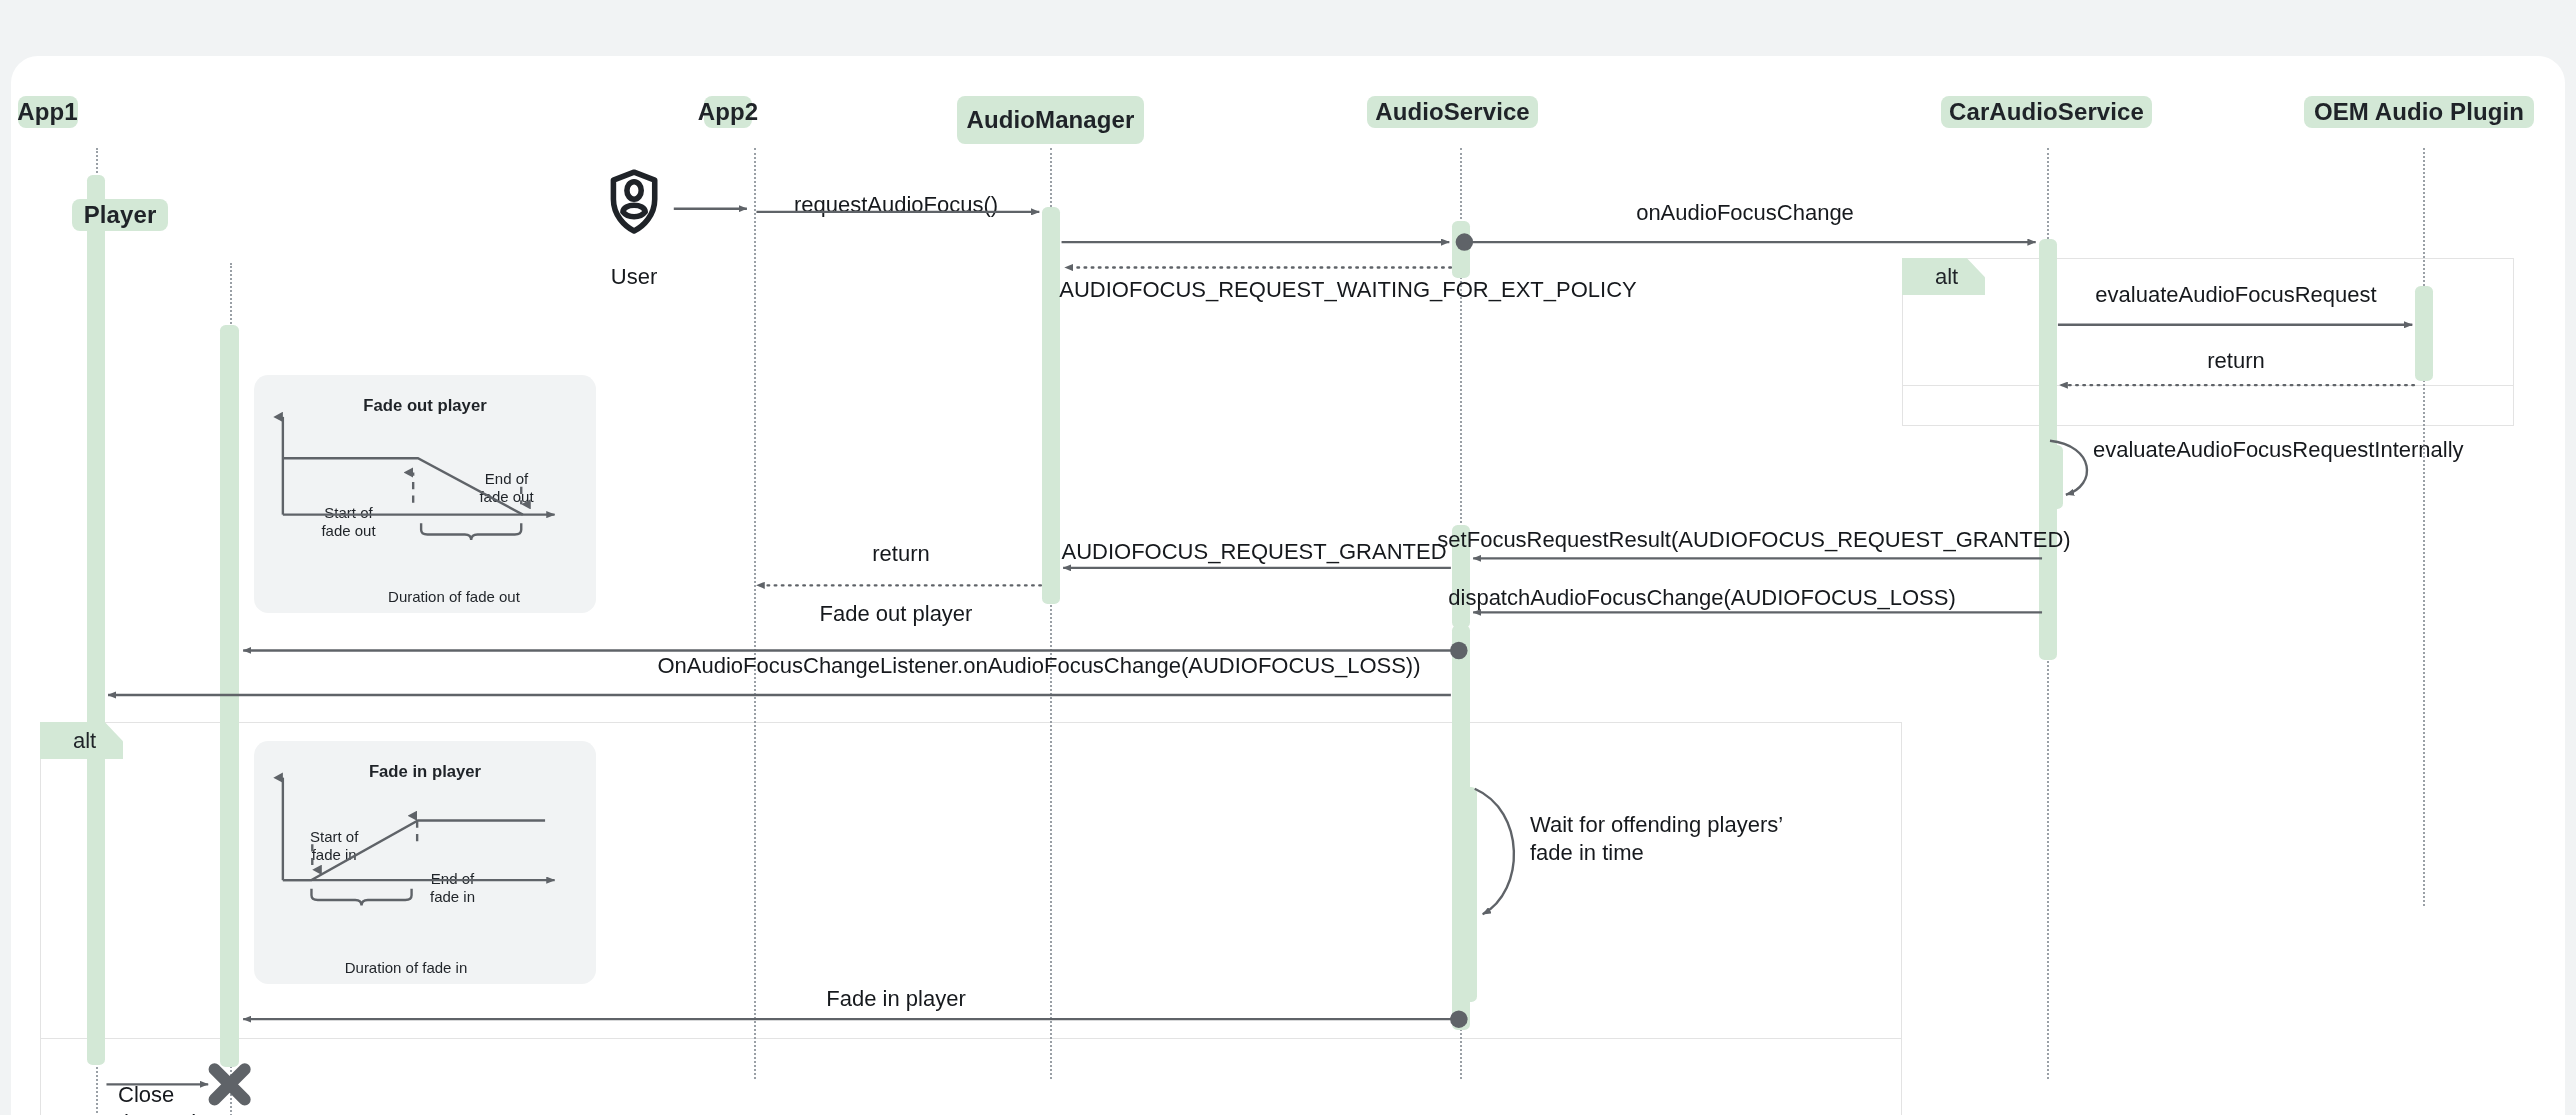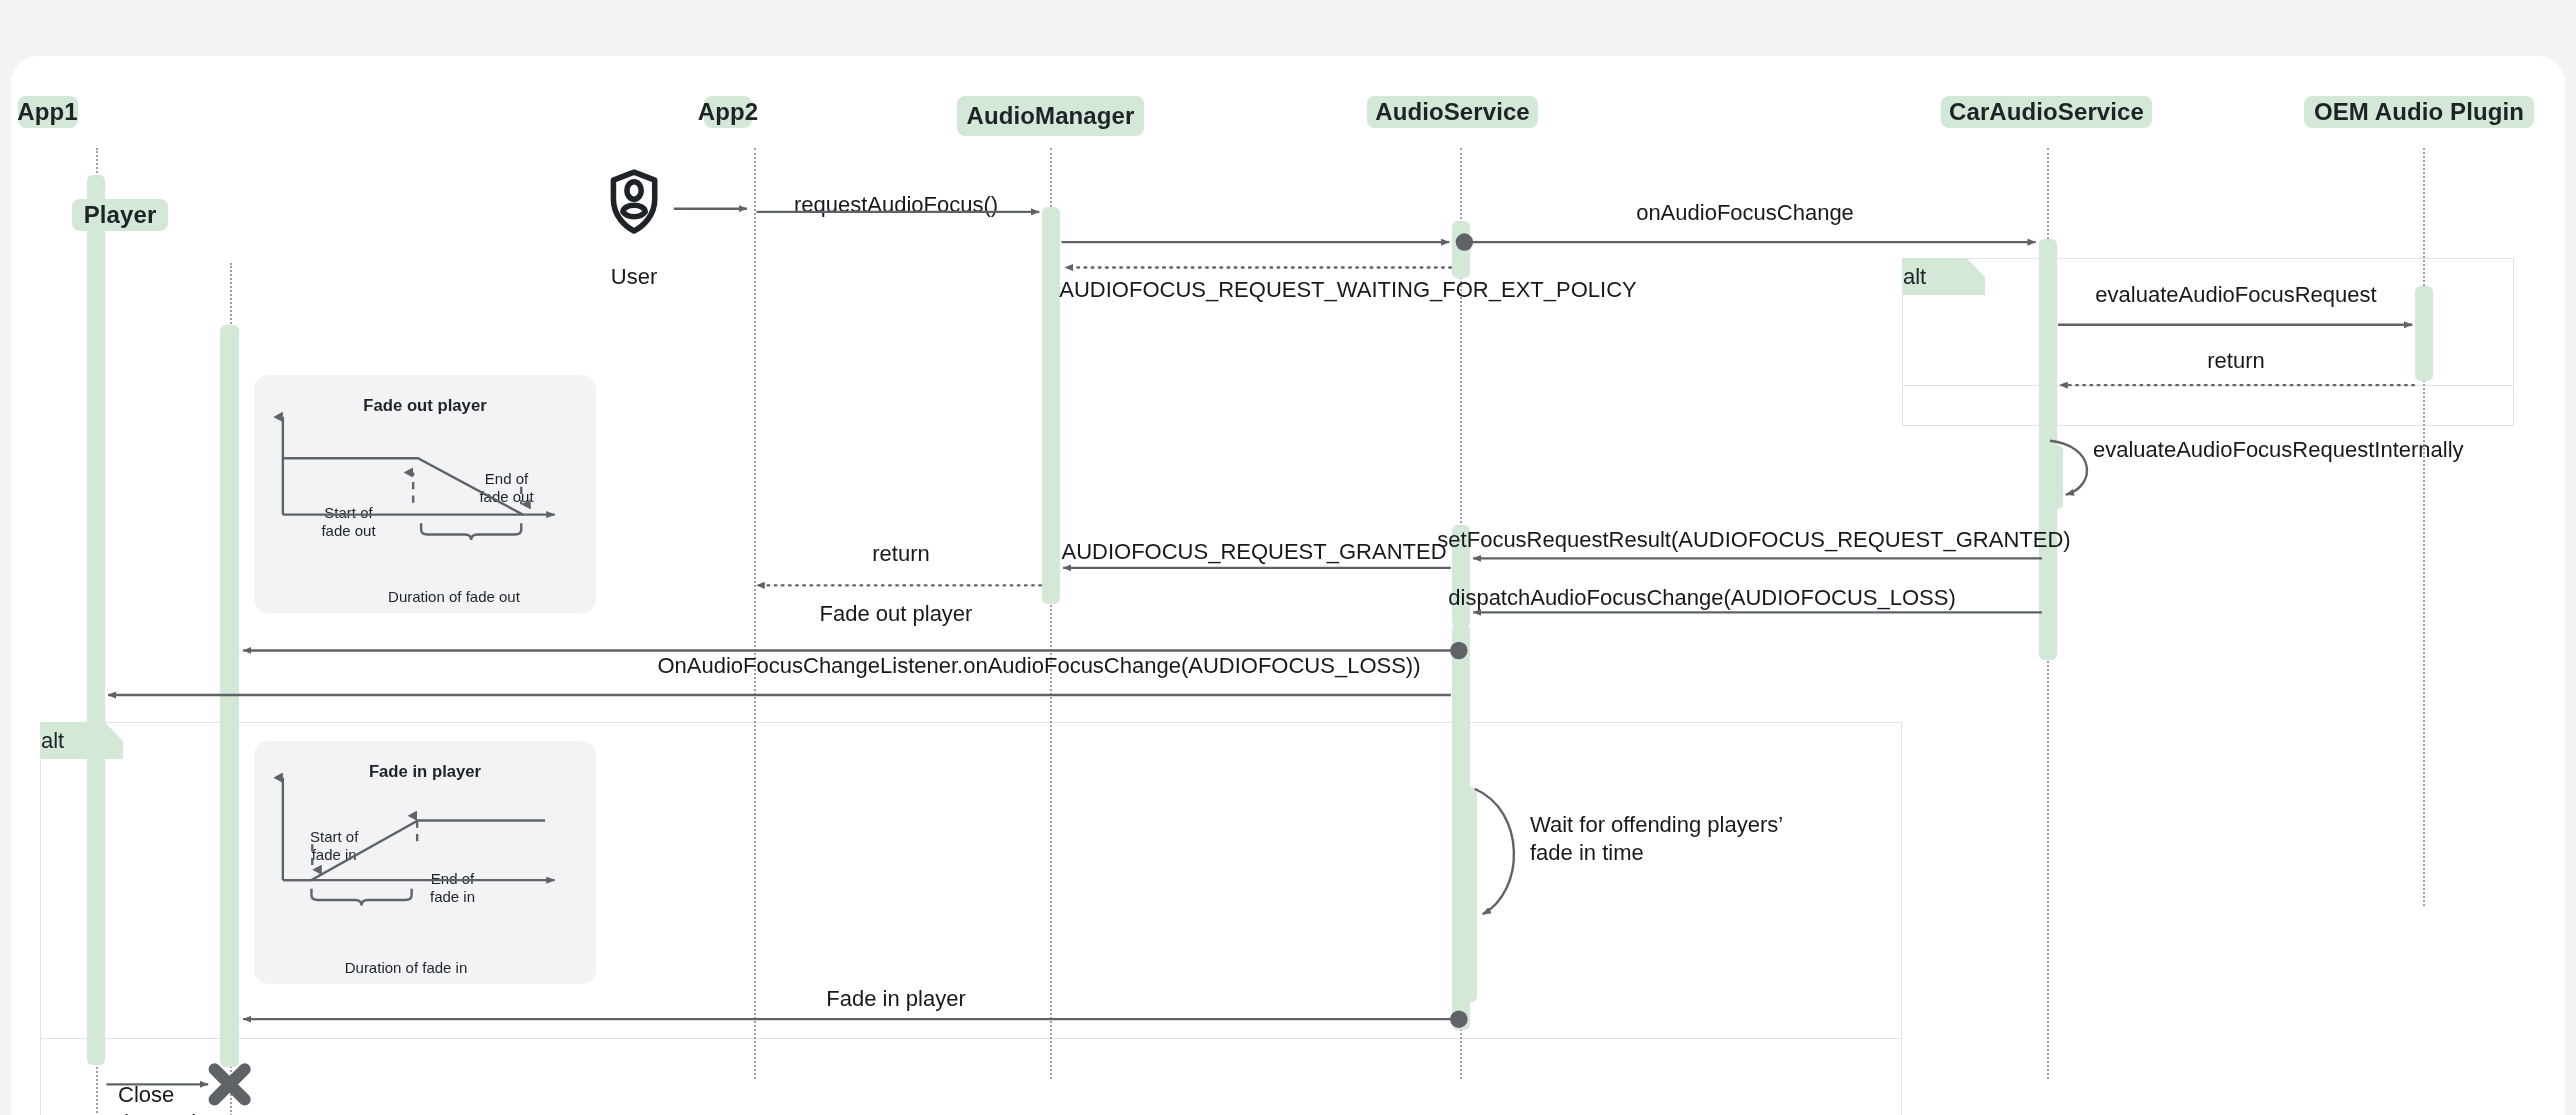--- a/index.html
+++ b/index.html
@@ -7,21 +7,21 @@
   #canvas{position:relative;width:2576px;height:1116px;background:#f1f3f4;overflow:hidden;margin-top:48px;}
   #sheet{position:absolute;left:11px;top:8px;width:2554px;height:1100px;background:#ffffff;border-radius:27px;}
   .lifeline-head{position:absolute;background:#d3e8d6;border-radius:8px;display:flex;align-items:center;justify-content:center;
                  color:#1f2328;font-size:24px;font-weight:700;letter-spacing:0.1px;white-space:nowrap;padding:0 14.3px;box-sizing:border-box;}
   .lifeline{position:absolute;width:0;border-left:2.4px dotted #9aa0a6;}
   .activation{position:absolute;background:#d3e8d6;border-radius:5.6px;}
   .msg-label{position:absolute;color:#16191d;font-size:22px;white-space:nowrap;transform:translateX(-50%);}
   .msg-label.left{transform:none;}
   .frame{position:absolute;border:1.6px solid #e3e3e3;box-sizing:border-box;}
   .frame-div{position:absolute;height:0;border-top:1.6px solid #e3e3e3;}
-  .alt-tag{position:absolute;background:#d3e8d6;color:#1f2328;font-size:22px;display:flex;align-items:center;padding-left:1px;
+  .alt-tag{position:absolute;background:#d3e8d6;color:#1f2328;font-size:22px;display:flex;align-items:center;padding-left:33px;
            box-sizing:border-box;clip-path:polygon(0 0,78% 0,100% 52%,100% 100%,0 100%);}
   .note{position:absolute;background:#f1f3f4;border-radius:14.3px;}
   .note-title{position:absolute;font-size:16.7px;font-weight:700;color:#1f2328;text-align:center;width:100%;left:0;}
   .note-txt{position:absolute;font-size:15px;color:#1f2328;text-align:center;line-height:1.22;white-space:pre;}
   .actor-lbl{position:absolute;font-size:22px;color:#16191d;transform:translateX(-50%);}
   .anno{position:absolute;font-size:22px;color:#16191d;line-height:1.25;white-space:pre;}
   svg.ov{position:absolute;left:0;top:0;width:2576px;height:1116px;pointer-events:none;}
 </style>
 </head>
 <body>
@@ -56,21 +56,21 @@
 
   <div class="lifeline-head" style="left:17.5px;top:48px;width:60px;height:32px;">
     <span>App1</span>
     </div>
   <div class="lifeline-head" style="left:72px;top:151px;width:96px;height:32px;">
     <span>Player</span>
     </div>
   <div class="lifeline-head" style="left:704px;top:48px;width:48px;height:32px;">
     <span>App2</span>
     </div>
-  <div class="lifeline-head" style="left:957px;top:48px;width:187px;height:40px;">
+  <div class="lifeline-head" style="left:957px;top:48px;width:187px;height:48px;">
     <span>AudioManager</span>
     </div>
   <div class="lifeline-head" style="left:1367px;top:48px;width:171px;height:32px;">
     <span>AudioService</span>
     </div>
   <div class="lifeline-head" style="left:1941px;top:48px;width:211px;height:32px;text-align:right;">
     <span>CarAudioService</span>
     </div>
   <div class="lifeline-head" style="left:2304px;top:48px;width:230px;height:32px;">
     <span>OEM Audio Plugin</span>

